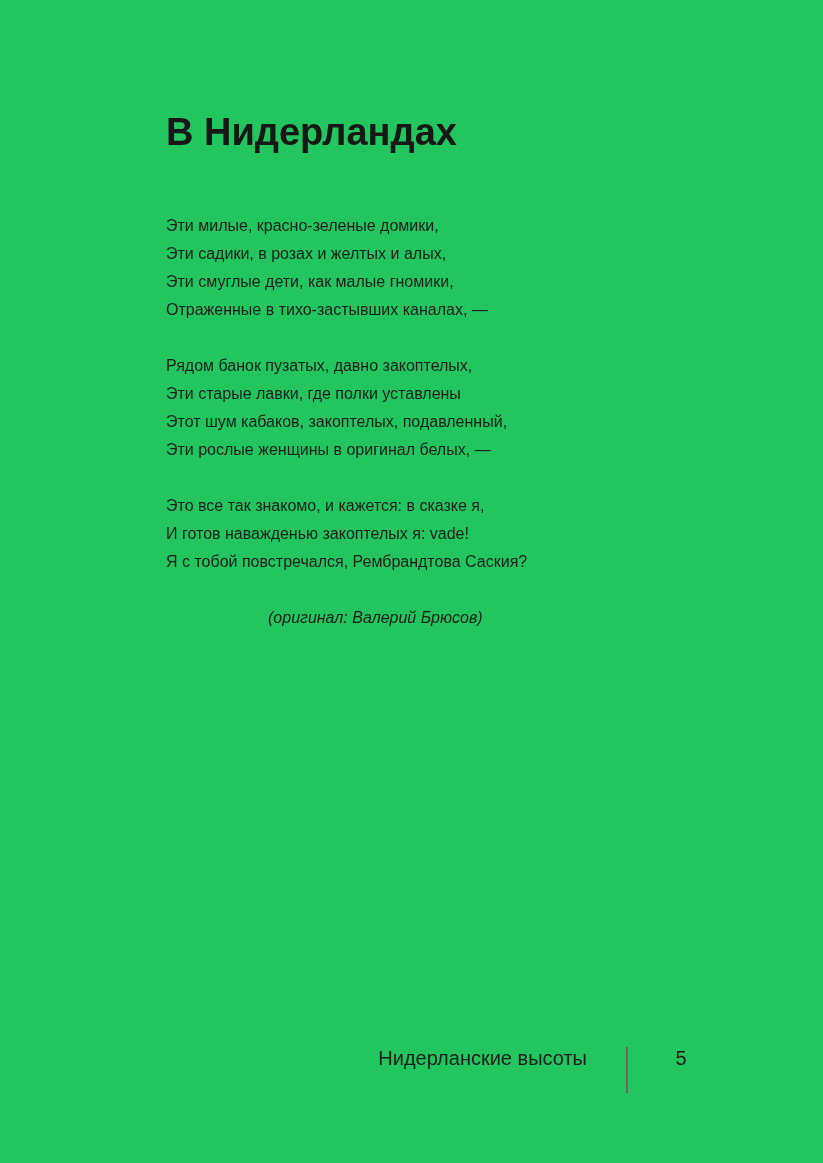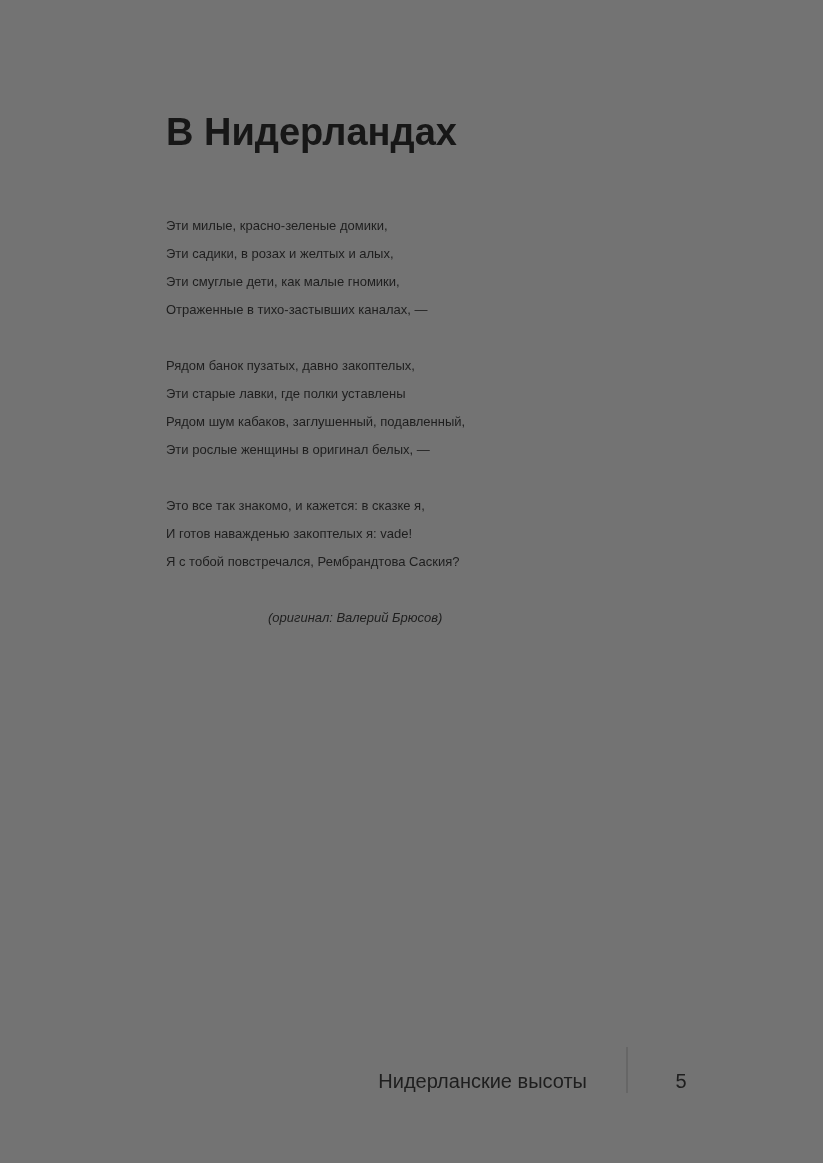--- a/index.html
+++ b/index.html
@@ -5,41 +5,41 @@
 <style>
   html, body {
     margin: 0;
     padding: 0;
     background: #ffffff;
   }
   .page {
     position: relative;
     width: 823px;
     height: 1163px;
-    background: #737373;
+    background: #22c55e;
     font-family: "Liberation Sans", "DejaVu Sans", sans-serif;
     color: #1c1c1c;
     overflow: hidden;
   }
   .page-title {
     position: absolute;
     left: 166px;
     top: 113px;
     margin: 0;
     font-size: 38px;
     line-height: 38px;
     font-weight: bold;
     color: #171717;
     white-space: nowrap;
   }
   .poem {
     position: absolute;
     left: 166px;
     top: 212px;
-    font-size: 13px;
+    font-size: 16px;
     line-height: 28px;
     color: #1e1e1e;
   }
   .stanza {
     margin: 0 0 28px 0;
   }
   .poem-line {
     white-space: nowrap;
   }
   .attribution {
@@ -47,21 +47,21 @@
     font-style: italic;
     white-space: nowrap;
   }
   .footer {
     position: absolute;
     left: 0;
     top: 1047px;
     width: 823px;
     height: 46px;
     display: flex;
-    align-items: flex-end;
+    align-items: flex-start;
     font-size: 20px;
     color: #1e1e1e;
   }
   .footer-running {
     width: 587px;
     text-align: right;
     white-space: nowrap;
   }
   .footer-divider {
     width: 2px;
@@ -86,21 +86,21 @@
     <div class="stanza">
       <div class="poem-line">Эти милые, красно-зеленые домики,</div>
       <div class="poem-line">Эти садики, в розах и желтых и алых,</div>
       <div class="poem-line">Эти смуглые дети, как малые гномики,</div>
       <div class="poem-line">Отраженные в тихо-застывших каналах, —</div>
     </div>
 
     <div class="stanza">
       <div class="poem-line">Рядом банок пузатых, давно закоптелых,</div>
       <div class="poem-line">Эти старые лавки, где полки уставлены</div>
-      <div class="poem-line">Рядом шум кабаков, заглушенный, подавленный,</div>
+      <div class="poem-line">Этот шум кабаков, закоптелых, подавленный,</div>
       <div class="poem-line">Эти рослые женщины в оригинал белых, —</div>
     </div>
 
     <div class="stanza">
       <div class="poem-line">Это все так знакомо, и кажется: в сказке я,</div>
       <div class="poem-line">И готов наважденью закоптелых я: vade!</div>
       <div class="poem-line">Я с тобой повстречался, Рембрандтова Саския?</div>
     </div>
 
     <div class="attribution">(оригинал: Валерий Брюсов)</div>

